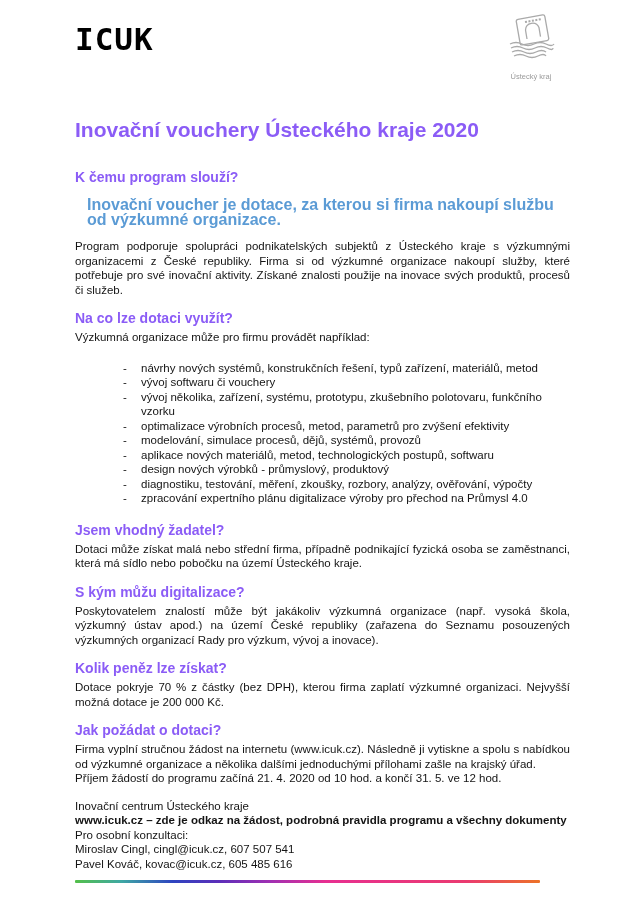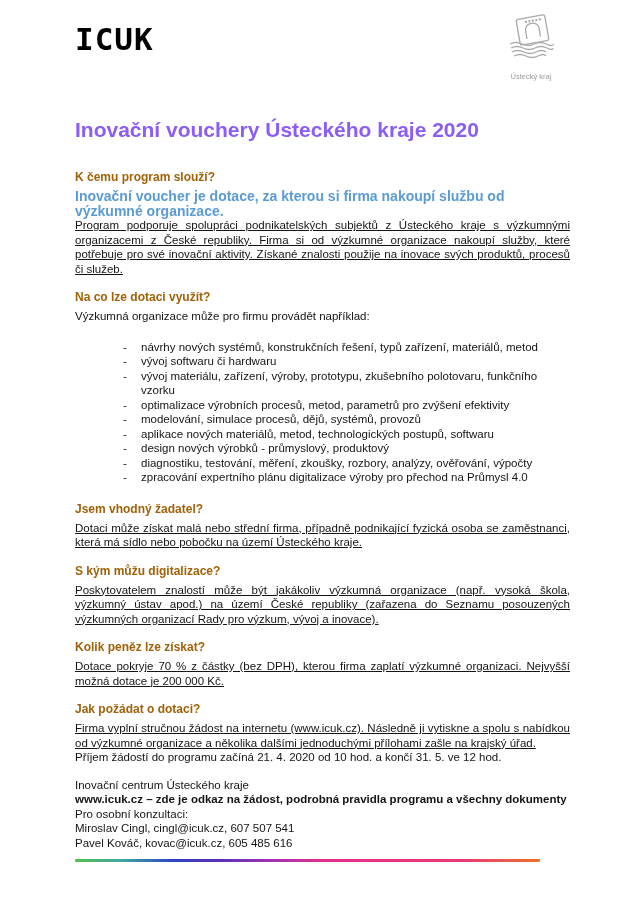--- a/index.html
+++ b/index.html
@@ -25,26 +25,26 @@
   .region-logo { text-align: center; margin-top: -8px; margin-right: 6px; }
   .region-caption { font-size: 7.5px; color: #9b9b9b; margin-top: 8px; }
   
   .doc-title {
     color: #8b5cf6; font-size: 21px; font-weight: bold;
     margin: 36px 0 0 0; line-height: 26px;
   }
   
   section { margin-top: 13px; }
   section.first { margin-top: 26px; }
-  h2 { color: #a16207; font-size: 12px; margin: 0 0 3px 0; line-height: 17px; }
+  h2 { color: #8b5cf6; font-size: 14px; margin: 0 0 3px 0; line-height: 17px; }
   .lead {
     color: #5b9bd5; font-weight: bold;
-    font-size: 14px; line-height: 14.5px; margin: 0;
+    font-size: 16px; line-height: 14.5px; margin: 12px;
   }
-  p.body { font-size: 11.5px; line-height: 14.5px; margin: 0; text-align: justify; text-decoration: underline; }
+  p.body { font-size: 11.5px; line-height: 14.5px; margin: 0; text-align: justify; }
   p.line { font-size: 11.5px; line-height: 14.5px; margin: 0; }
   ul.bullets { margin: 16px; padding: 0; list-style: none; }
   ul.bullets li {
     font-size: 11.5px; line-height: 14.5px;
     padding-left: 50px; position: relative;
   }
   ul.bullets li::before { content: "-"; position: absolute; left: 32px; }
   .bold { font-weight: bold; }
   
   .gradient-bar {
@@ -85,22 +85,22 @@
     <h2>K čemu program slouží?</h2>
     <p class="lead">Inovační voucher je dotace, za kterou si firma nakoupí službu od výzkumné organizace.</p>
     <p class="body">Program podporuje spolupráci podnikatelských subjektů z Ústeckého kraje s výzkumnými organizacemi z České republiky. Firma si od výzkumné organizace nakoupí služby, které potřebuje pro své inovační aktivity. Získané znalosti použije na inovace svých produktů, procesů či služeb.</p>
   </section>
 
   <section>
     <h2>Na co lze dotaci využít?</h2>
     <p class="line">Výzkumná organizace může pro firmu provádět například:</p>
     <ul class="bullets">
       <li>návrhy nových systémů, konstrukčních řešení, typů zařízení, materiálů, metod</li>
-      <li>vývoj softwaru či hardwaru</li>
-      <li>vývoj materiálu, zařízení, výroby, prototypu, zkušebního polotovaru, funkčního vzorku</li>
+      <li>vývoj softwaru či vouchery</li>
+      <li>vývoj několika, zařízení, systému, prototypu, zkušebního polotovaru, funkčního vzorku</li>
       <li>optimalizace výrobních procesů, metod, parametrů pro zvýšení efektivity</li>
       <li>modelování, simulace procesů, dějů, systémů, provozů</li>
       <li>aplikace nových materiálů, metod, technologických postupů, softwaru</li>
       <li>design nových výrobků - průmyslový, produktový</li>
       <li>diagnostiku, testování, měření, zkoušky, rozbory, analýzy, ověřování, výpočty</li>
       <li>zpracování expertního plánu digitalizace výroby pro přechod na Průmysl 4.0</li>
     </ul>
   </section>
 
   <section>

